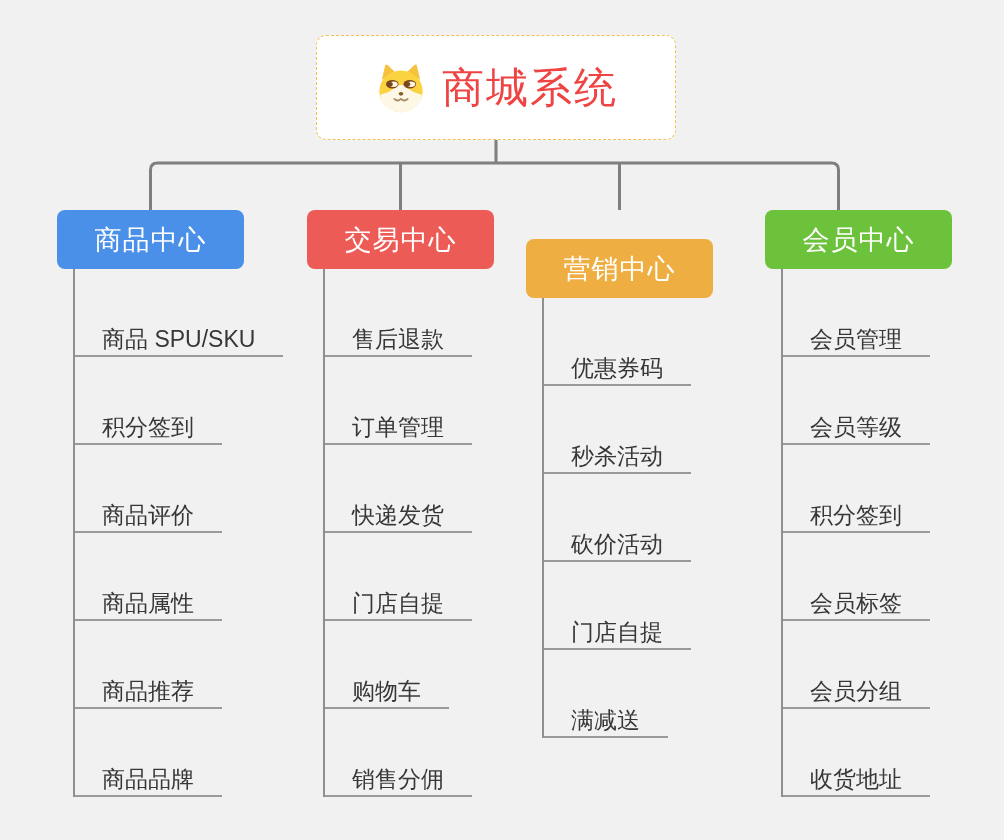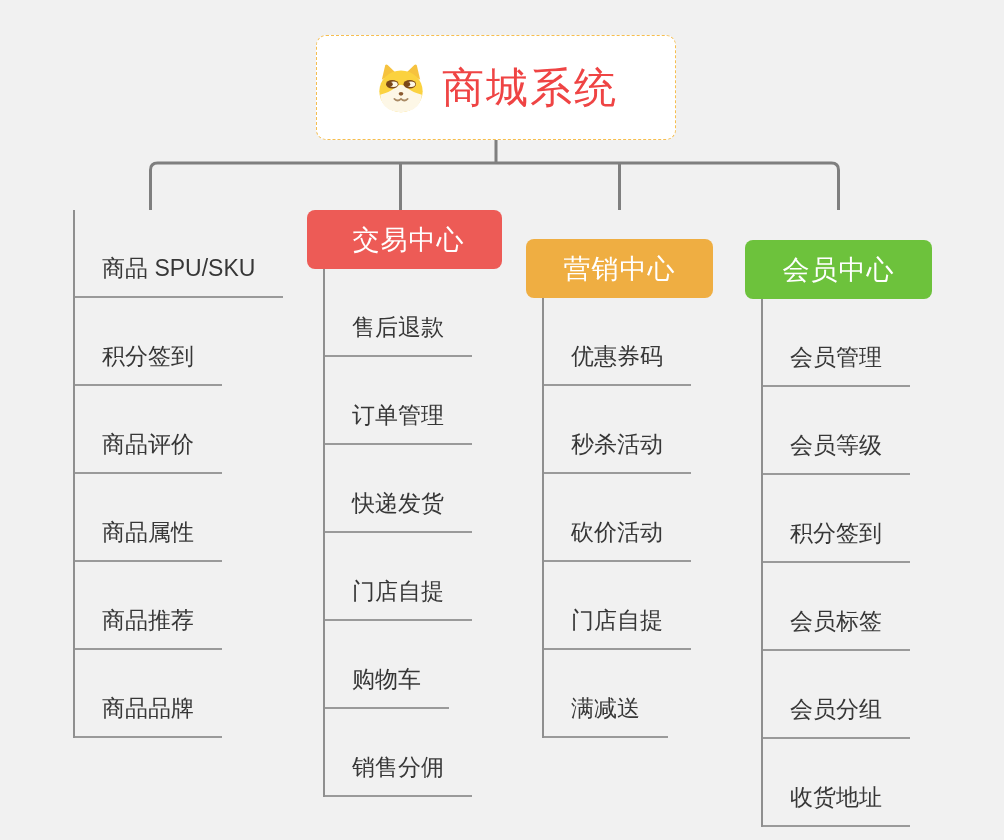--- a/index.html
+++ b/index.html
@@ -68,21 +68,21 @@
     padding: 0;
     border-left: 2px solid #8F8F8F;
     width: max-content;
   }
   .leaf-item {
     box-sizing: border-box;
     height: 88px;
     width: max-content;
     display: flex;
     align-items: flex-end;
-    padding: 0 28px 12px 27px;
+    padding: 0 28px 0 27px;
     border-bottom: 2px solid #9A9A9A;
     font-size: 23px;
     color: #373737;
     white-space: nowrap;
     cursor: pointer;
   }
 </style>
 </head>
 <body>
 
@@ -107,51 +107,52 @@
         <circle cx="40.5" cy="25.5" r="2.6" fill="#7A4718"></circle>
         <ellipse cx="32" cy="37" rx="2.8" ry="2.2" fill="#8A5A30"></ellipse>
         <path d="M24 43 Q28 47 32 43 Q36 47 40 43" stroke="#A98A64" stroke-width="2" fill="none" stroke-linecap="round"></path>
       </svg>
     </span>
     <span class="root-title">商城系统</span>
   </div>
 
   <div id="branches">
       <div class="branch-column" style="left: 57px;">
+        <div class="branch-header" style="background: rgb(74, 144, 232);">商品中心</div>
         <ul class="branch-items">
           <li class="leaf-item">商品 SPU/SKU</li>
           <li class="leaf-item">积分签到</li>
           <li class="leaf-item">商品评价</li>
           <li class="leaf-item">商品属性</li>
           <li class="leaf-item">商品推荐</li>
           <li class="leaf-item">商品品牌</li>
         </ul>
       </div>
       <div class="branch-column" style="left: 307px;">
-        <div class="branch-header" style="background: rgb(237, 91, 86); padding-left: 8px;">交易中心</div>
+        <div class="branch-header" style="background: rgb(237, 91, 86);">交易中心</div>
         <ul class="branch-items">
           <li class="leaf-item">售后退款</li>
           <li class="leaf-item">订单管理</li>
           <li class="leaf-item">快递发货</li>
           <li class="leaf-item">门店自提</li>
           <li class="leaf-item">购物车</li>
           <li class="leaf-item">销售分佣</li>
         </ul>
       </div>
       <div class="branch-column" style="left: 526px; margin-top: 29px;">
         <div class="branch-header" style="background: rgb(239, 174, 66);">营销中心</div>
         <ul class="branch-items">
           <li class="leaf-item">优惠券码</li>
           <li class="leaf-item">秒杀活动</li>
           <li class="leaf-item">砍价活动</li>
           <li class="leaf-item">门店自提</li>
           <li class="leaf-item">满减送</li>
         </ul>
       </div>
-      <div class="branch-column" style="left: 745px; margin-top: 30px;">
+      <div class="branch-column" style="left: 765px;">
         <div class="branch-header" style="background: rgb(109, 194, 60);">会员中心</div>
         <ul class="branch-items">
           <li class="leaf-item">会员管理</li>
           <li class="leaf-item">会员等级</li>
           <li class="leaf-item">积分签到</li>
           <li class="leaf-item">会员标签</li>
           <li class="leaf-item">会员分组</li>
           <li class="leaf-item">收货地址</li>
         </ul>
       </div>

